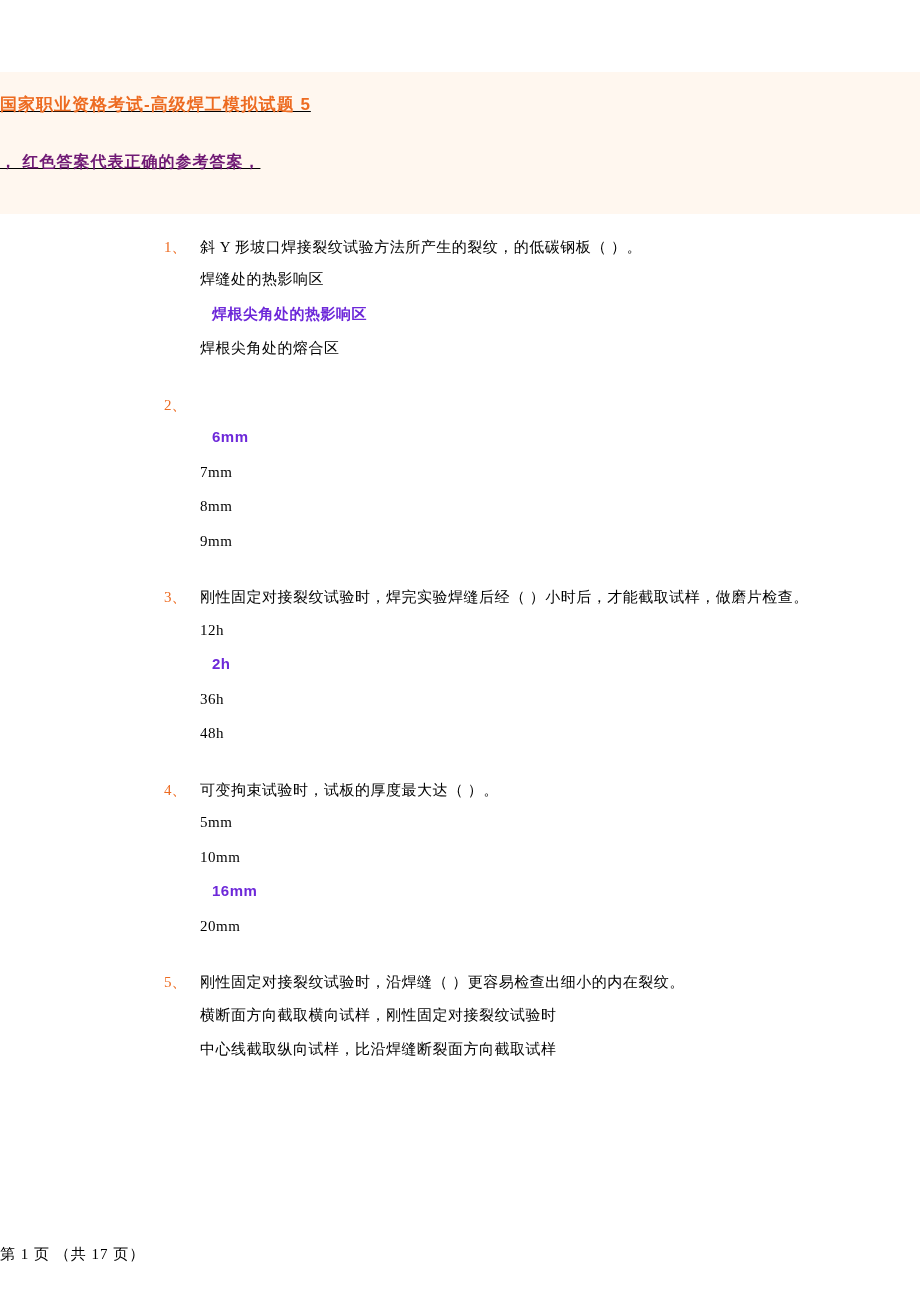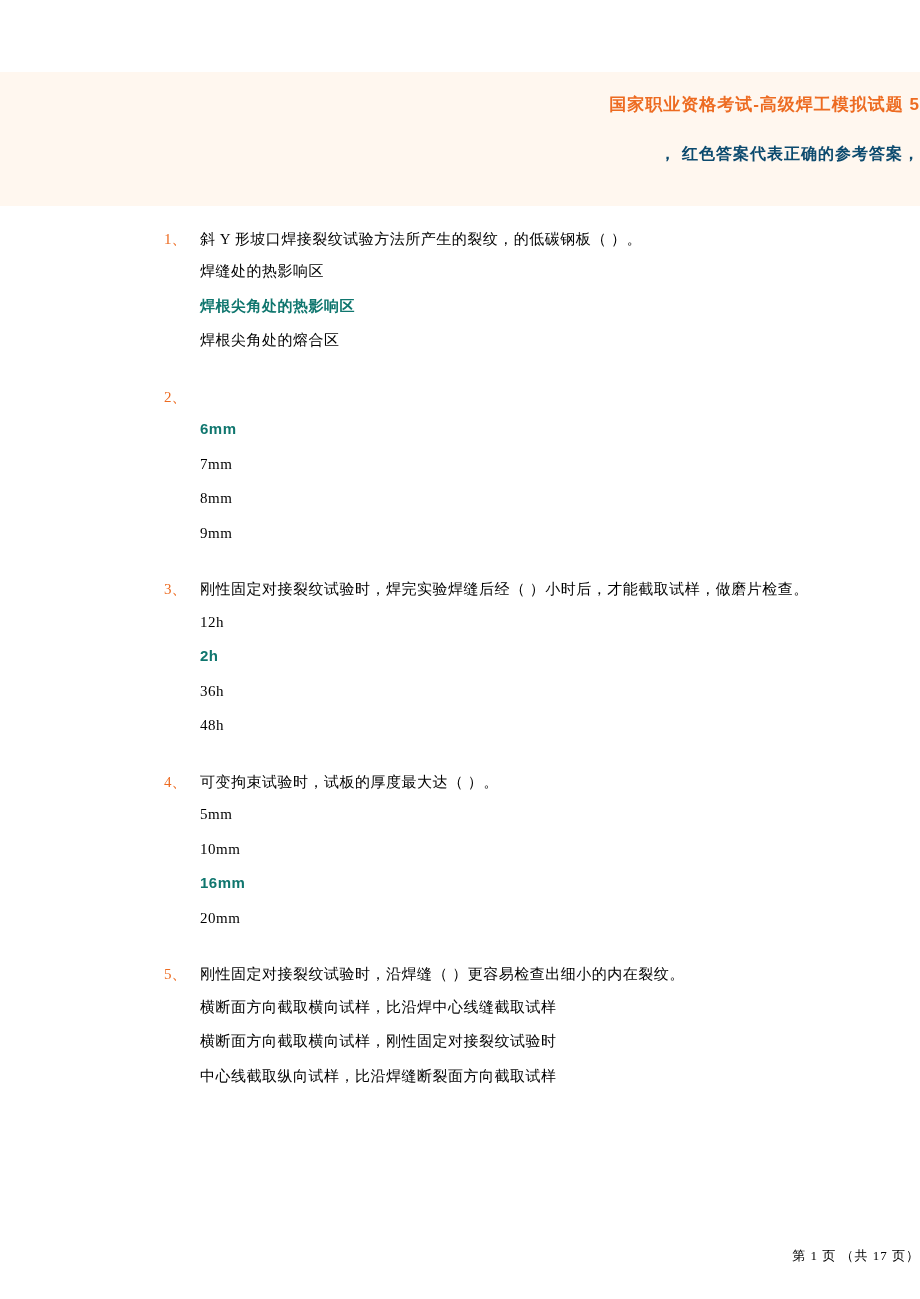--- a/index.html
+++ b/index.html
@@ -1,30 +1,30 @@
 <!DOCTYPE html>
 <html><head>
 <meta charset="utf-8">
 <style>
   * { box-sizing: border-box; margin: 0; padding: 0; }
   html, body { width: 920px; background: #ffffff; }
   body { font-family: "SimSun", "宋体", serif; font-size: 15px; color: #000; line-height: 1.5; }
   .sheet { width: 920px; min-height: 1299px; padding-top: 72px; position: relative; }
-  .banner { width: 100%; background: #fff7ef; padding: 20px 0 40px 16px; text-align: right; }
+  .banner { width: 100%; background: #fff7ef; padding: 20px 0 40px 0; text-align: left; text-decoration: underline; }
   .banner-title { color: #ed6b21; font-weight: bold; font-family: "SimHei", "黑体", sans-serif; font-size: 17px; letter-spacing: 1px; }
-  .banner-sub { color: #0c4a6e; font-weight: bold; font-family: "SimHei", "黑体", sans-serif; font-size: 16px; margin-top: 24px; letter-spacing: 1px; }
+  .banner-sub { color: #701a75; font-weight: bold; font-family: "SimHei", "黑体", sans-serif; font-size: 16px; margin-top: 32px; letter-spacing: 1px; }
   .content { padding: 22px 80px 0 92px; }
   .question { margin-bottom: 34px; }
   .q-line { display: flex; align-items: flex-start; }
   .q-num { color: #ed6b21; width: 36px; flex-shrink: 0; }
   .q-text { flex: 1; letter-spacing: 0.5px; }
   .options { padding-left: 108px; margin-top: 10px; }
   .opt { margin-bottom: 12px; letter-spacing: 0.5px; }
-  .opt.correct { color: #0f766e; font-weight: bold; font-family: "SimHei", "黑体", sans-serif; }
-  .footer { position: absolute; bottom: 34px; left: 0; width: 100%; text-align: right; letter-spacing: 1px; font-size: 13px; }
+  .opt.correct { color: #6d28d9; font-weight: bold; font-family: "SimHei", "黑体", sans-serif; margin-left: 12px; }
+  .footer { position: absolute; bottom: 34px; left: 0; width: 100%; text-align: left; letter-spacing: 1px; font-size: 15px; }
 </style>
 </head>
 <body>
 
 <div class="sheet">
 
   <div class="banner">
     <div class="banner-title">国家职业资格考试-高级焊工模拟试题 5</div>
     <div class="banner-sub">，  红色答案代表正确的参考答案，</div>
   </div>
@@ -80,21 +80,20 @@
         <div class="opt">20mm</div>
       </div>
     </div>
 
     <div class="question">
       <div class="q-line" style="padding-left:72px;">
         <span class="q-num">5、</span>
         <span class="q-text">刚性固定对接裂纹试验时，沿焊缝（ ）更容易检查出细小的内在裂纹。</span>
       </div>
       <div class="options">
-        <div class="opt">横断面方向截取横向试样，比沿焊中心线缝截取试样</div>
         <div class="opt">横断面方向截取横向试样，刚性固定对接裂纹试验时</div>
         <div class="opt">中心线截取纵向试样，比沿焊缝断裂面方向截取试样</div>
       </div>
     </div>
 
   </div>
 
   <div class="footer">第 1 页  （共 17 页）</div>
 </div>
 

